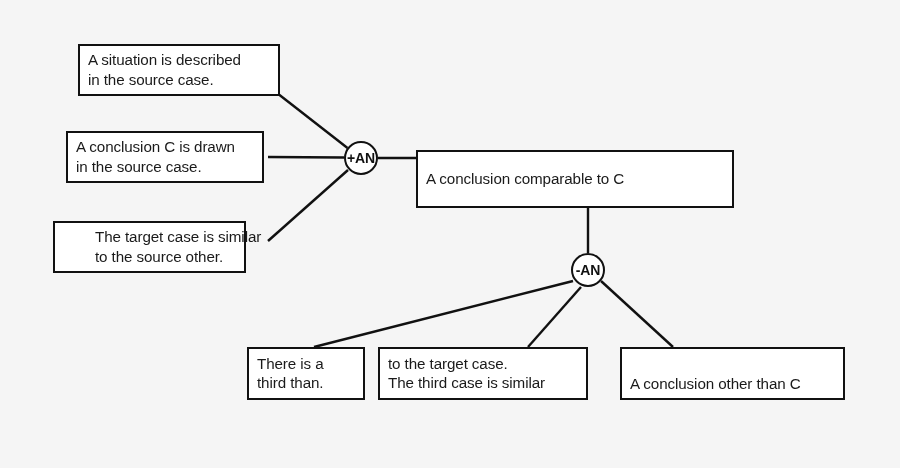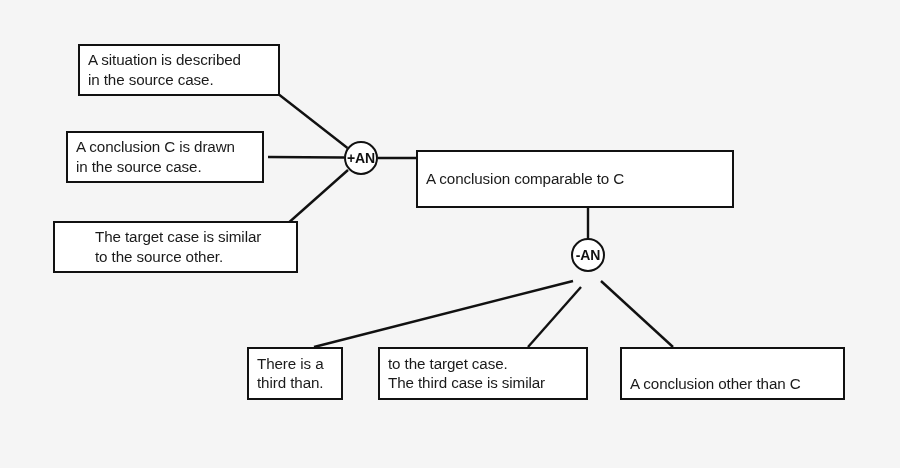--- a/index.html
+++ b/index.html
@@ -83,40 +83,40 @@
 
   <div id="node-layer">
       <div class="node-box" style="left: 78px; top: 44px; width: 202px; height: 52px;">
         <div class="line">A situation is described</div>
         <div class="line">in the source case.</div>
       </div>
       <div class="node-box" style="left: 66px; top: 131px; width: 198px; height: 52px;">
         <div class="line">A conclusion C is drawn</div>
         <div class="line">in the source case.</div>
       </div>
-      <div class="node-box" style="left: 53px; top: 221px; width: 245px; height: 52px; padding-left: 40px;">
+      <div class="node-box" style="left: 53px; top: 221px; width: 193px; height: 52px; padding-left: 40px;">
         <div class="line">The target case is similar</div>
         <div class="line">to the source other.</div>
       </div>
       <div class="node-box" style="left: 416px; top: 130px; width: 318px; height: 58px; margin-top: 20px;">
         <div class="line">A conclusion comparable to C</div>
       </div>
-      <div class="node-box" style="left: 247px; top: 347px; width: 96px; height: 53px;">
+      <div class="node-box" style="left: 247px; top: 347px; width: 118px; height: 53px;">
         <div class="line">There is a</div>
         <div class="line">third than.</div>
       </div>
       <div class="node-box" style="left: 378px; top: 347px; width: 210px; height: 53px;">
         <div class="line">to the target case.</div>
         <div class="line">The third case is similar</div>
       </div>
       <div class="node-box" style="left: 620px; top: 347px; width: 225px; height: 53px; justify-content: flex-end;">
         <div class="line">A conclusion other than C</div>
       </div>
     </div>
   <div id="connector-layer">
       <div class="conj-node" style="left: 344px; top: 141px; width: 34px; height: 34px;">
         <span class="conj-label">+AN</span>
       </div>
-      <div class="conj-node" style="left: 571px; top: 238px; width: 34px; height: 34px;">
+      <div class="conj-node" style="left: 571px; top: 253px; width: 34px; height: 34px;">
         <span class="conj-label">-AN</span>
       </div>
     </div>
 </div>
 
 </body></html>

